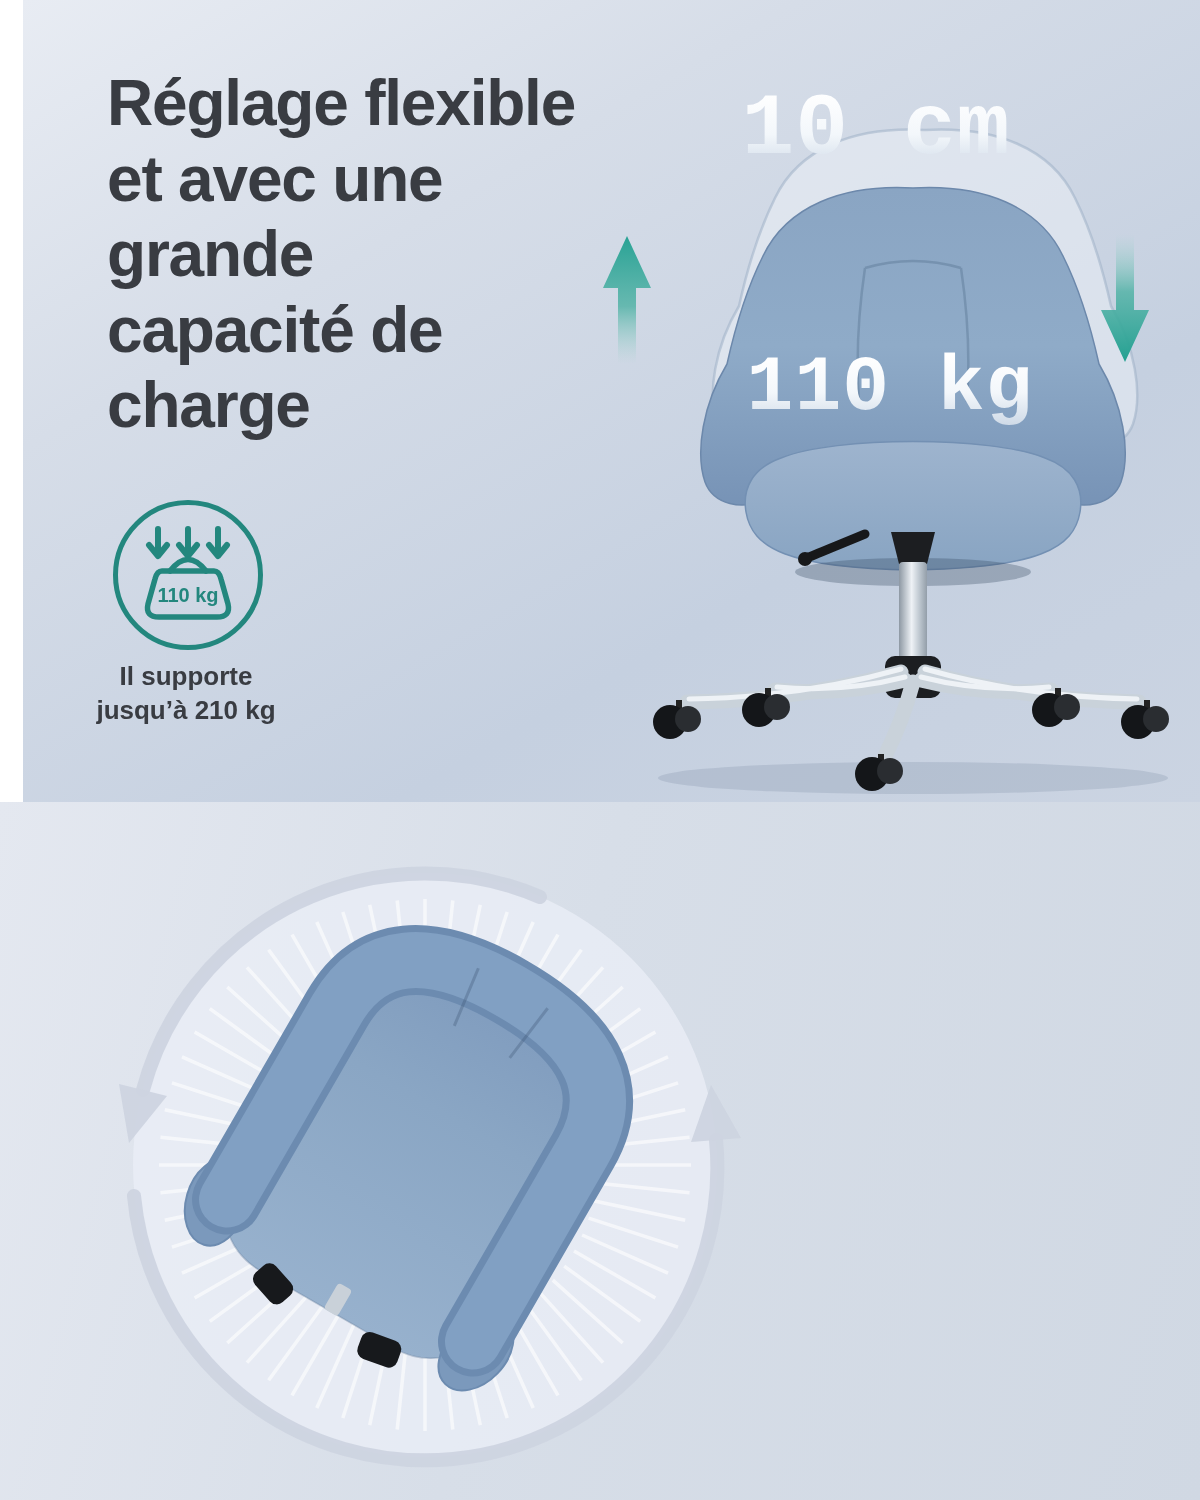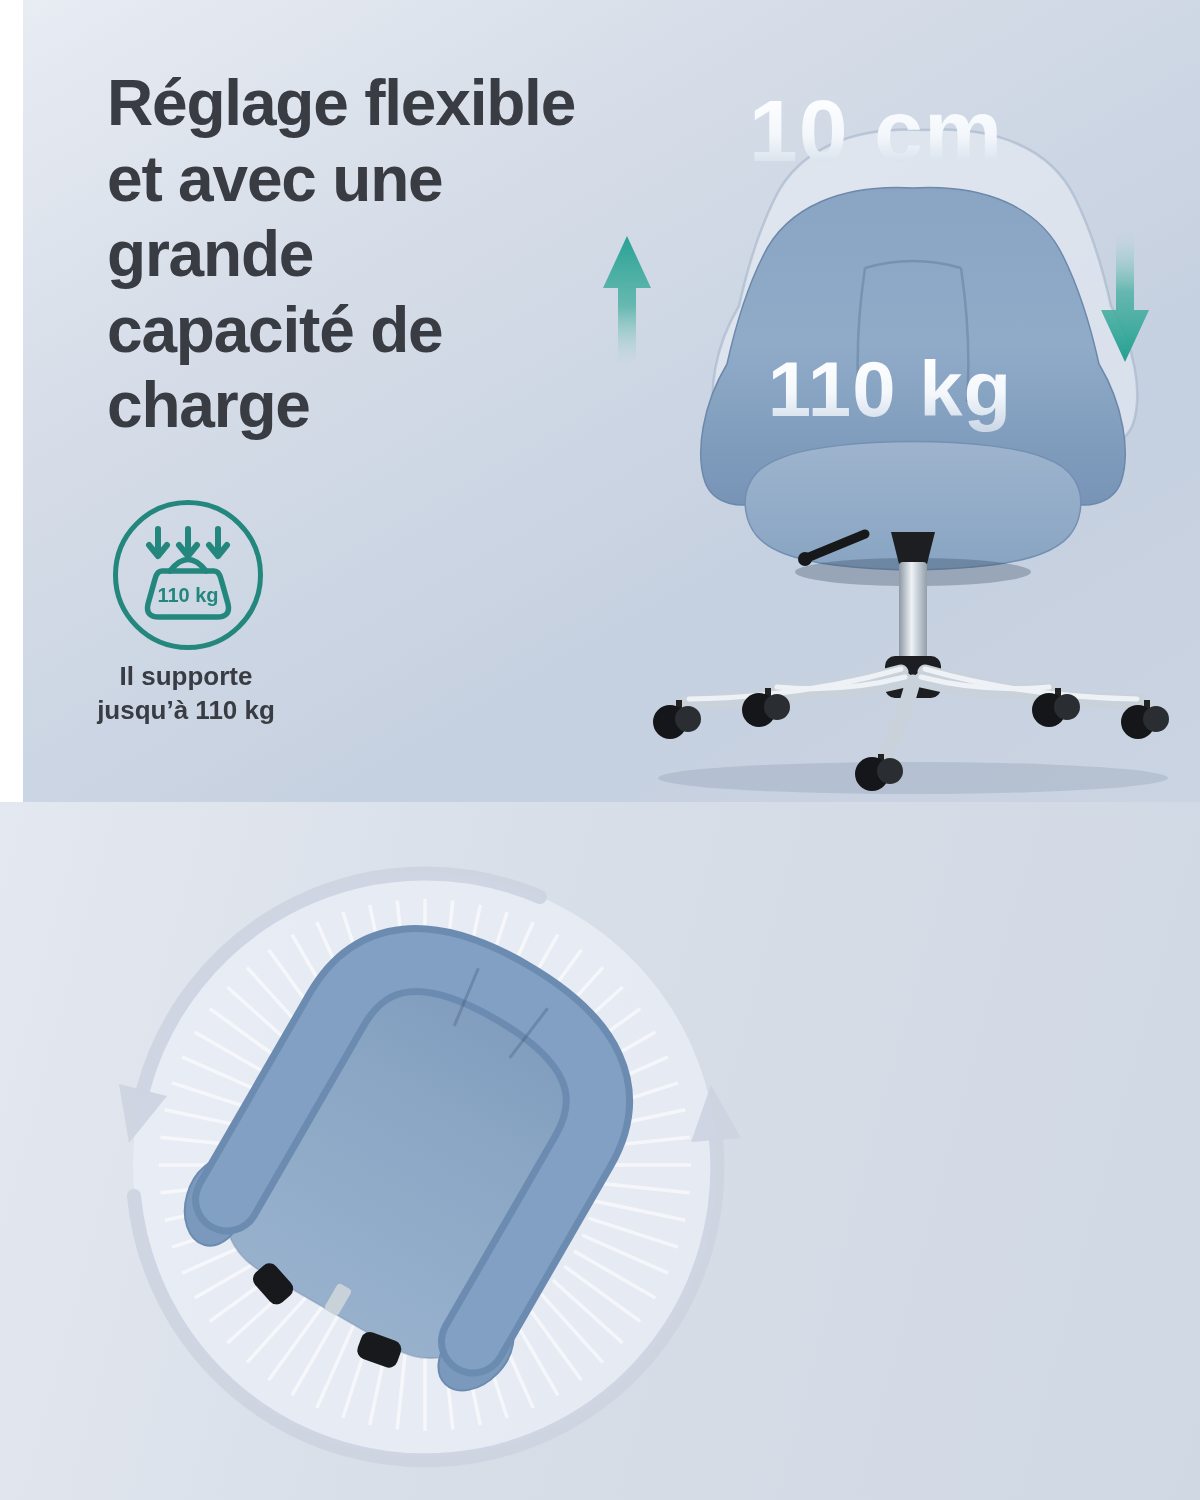--- a/index.html
+++ b/index.html
@@ -29,20 +29,21 @@
     border:5px solid #23877e;border-radius:50%;box-sizing:border-box;
   }
   .badge-caption{
     position:absolute;left:13px;top:660px;width:300px;text-align:center;
     font-size:26px;line-height:1.3;font-weight:700;color:#393c42;
   }
   .shine{
     background:linear-gradient(180deg,#ffffff 12%,#f3f7fb 55%,#c7d4e3 100%);
     -webkit-background-clip:text;background-clip:text;color:transparent;
     font-weight:700;
+    font-family:Liberation Mono, monospace;
   }
   .overlay-10cm{
     position:absolute;left:853px;top:80px;transform:translateX(-50%);
     font-size:88px;letter-spacing:1px;white-space:nowrap;
   }
   .overlay-110kg{
     position:absolute;left:867px;top:344px;transform:translateX(-50%);
     font-size:78px;letter-spacing:1px;white-space:nowrap;
   }
 
@@ -70,21 +71,21 @@
         </g>
         <g stroke="#23877e" stroke-width="5.5" fill="none" stroke-linecap="round" stroke-linejoin="round">
           <path d="M44 66 L96 66 Q101 66 103 74 L110 99 Q113 112 99 112 L41 112 Q27 112 30 99 L37 74 Q39 66 44 66 Z"></path>
           <path d="M52 66 Q70 43 88 66"></path>
         </g>
         <text x="70" y="97" text-anchor="middle" font-size="20" font-weight="bold" fill="#23877e">110 kg</text>
       </svg>
     </div>
 
     <div class="badge-caption preline">Il supporte
-jusqu’à 110 kg</div>
+jusqu’à 210 kg</div>
 
     <svg class="abs-svg" style="left:580px;top:60px;" width="620" height="740" viewBox="0 0 620 740">
       <defs>
         <linearGradient id="gFab" x1="0" y1="0" x2="0" y2="1">
           <stop offset="0" stop-color="#8aa5c3"></stop>
             <stop offset="0.5" stop-color="#8fabc8"></stop>
             <stop offset="1" stop-color="#7793b6"></stop>
         </linearGradient>
         <linearGradient id="gSeat" x1="0" y1="0" x2="0" y2="1">
           <stop offset="0" stop-color="#9eb4ce"></stop>

